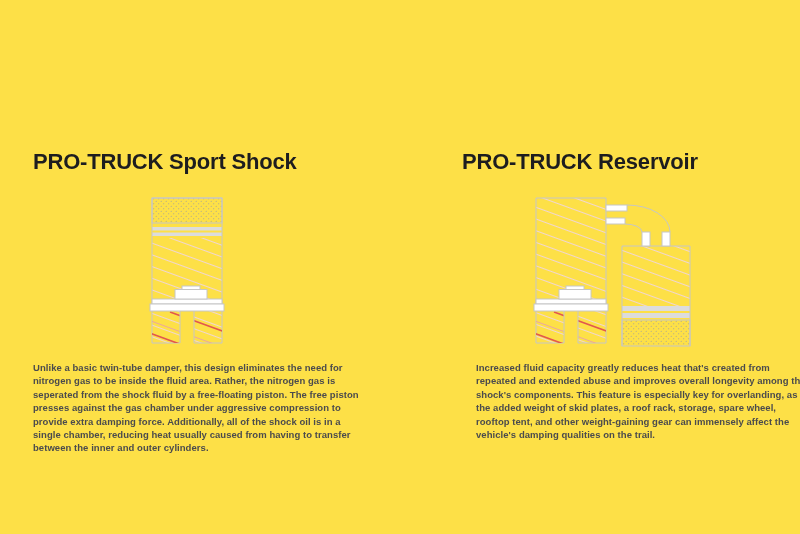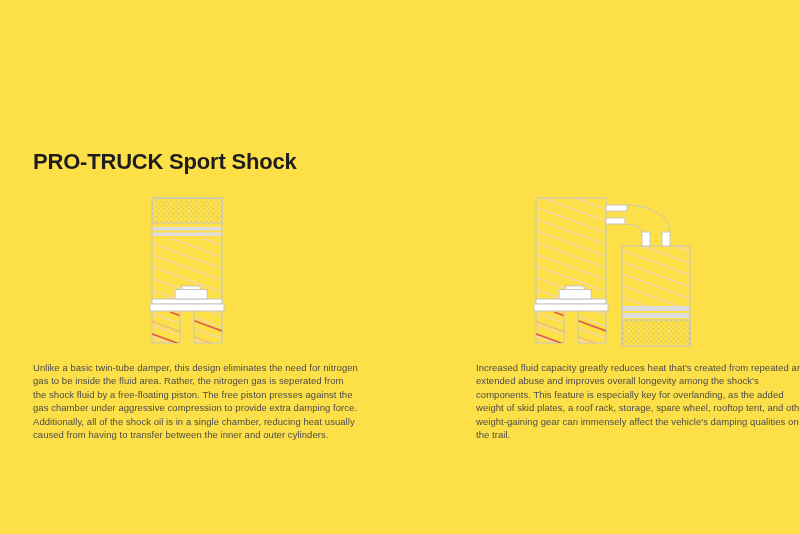--- a/index.html
+++ b/index.html
@@ -9,39 +9,40 @@
   }
   .heading{
     position:absolute;top:149px;margin:0;
     font-size:22px;font-weight:700;letter-spacing:-0.2px;color:#1d1d1f;
     font-family:"Liberation Sans",sans-serif;white-space:nowrap;
   }
   .heading.left{left:33px;}
   .heading.right{left:462px;}
   .body-text{
     position:absolute;top:361px;margin:0;
-    font-size:9.5px;line-height:13.4px;font-weight:400;color:#4b4b4d;letter-spacing:0.05px;
+    font-size:9.5px;line-height:13.4px;font-weight:700;color:#4b4b4d;letter-spacing:0.05px;
   }
   .body-text.left{left:33px;width:326px;}
   .body-text.right{left:476px;width:334px;}
   .diagram{position:absolute;top:190px;}
   .diagram.left{left:140px;}
   .diagram.right{left:520px;}
   svg .outline{stroke:#c6c6c6;stroke-width:1;fill:none;}
   svg .whitebox{fill:#ffffff;stroke:#c6c6c6;stroke-width:1;}
   svg .grayband{fill:#dcdcdc;}
   svg .redline{stroke:#e2574f;stroke-width:1.6;fill:none;}
   svg .redline-faint{stroke:#eba6a0;stroke-width:1;fill:none;}
 </style>
 </head>
 <body>
 
 <div class="page">
 
   <h1 class="heading left">PRO-TRUCK Sport Shock</h1>
+  <h1 class="heading right">PRO-TRUCK Reservoir</h1>
 
   <svg class="diagram left" width="95" height="160" viewBox="140 190 95 160" xmlns="http://www.w3.org/2000/svg">
     <defs>
       <pattern id="hatchA" width="11.5" height="11" patternUnits="userSpaceOnUse" patternTransform="rotate(20)">
         <line x1="0" y1="0.5" x2="11.5" y2="0.5" stroke="#f0d6d2" stroke-width="1"></line>
       </pattern>
       <pattern id="stipA" width="5" height="5" patternUnits="userSpaceOnUse">
         <circle cx="1.2" cy="1.2" r="0.55" fill="#9f9f9f"></circle>
         <circle cx="3.7" cy="3.7" r="0.55" fill="#9f9f9f"></circle>
       </pattern>

